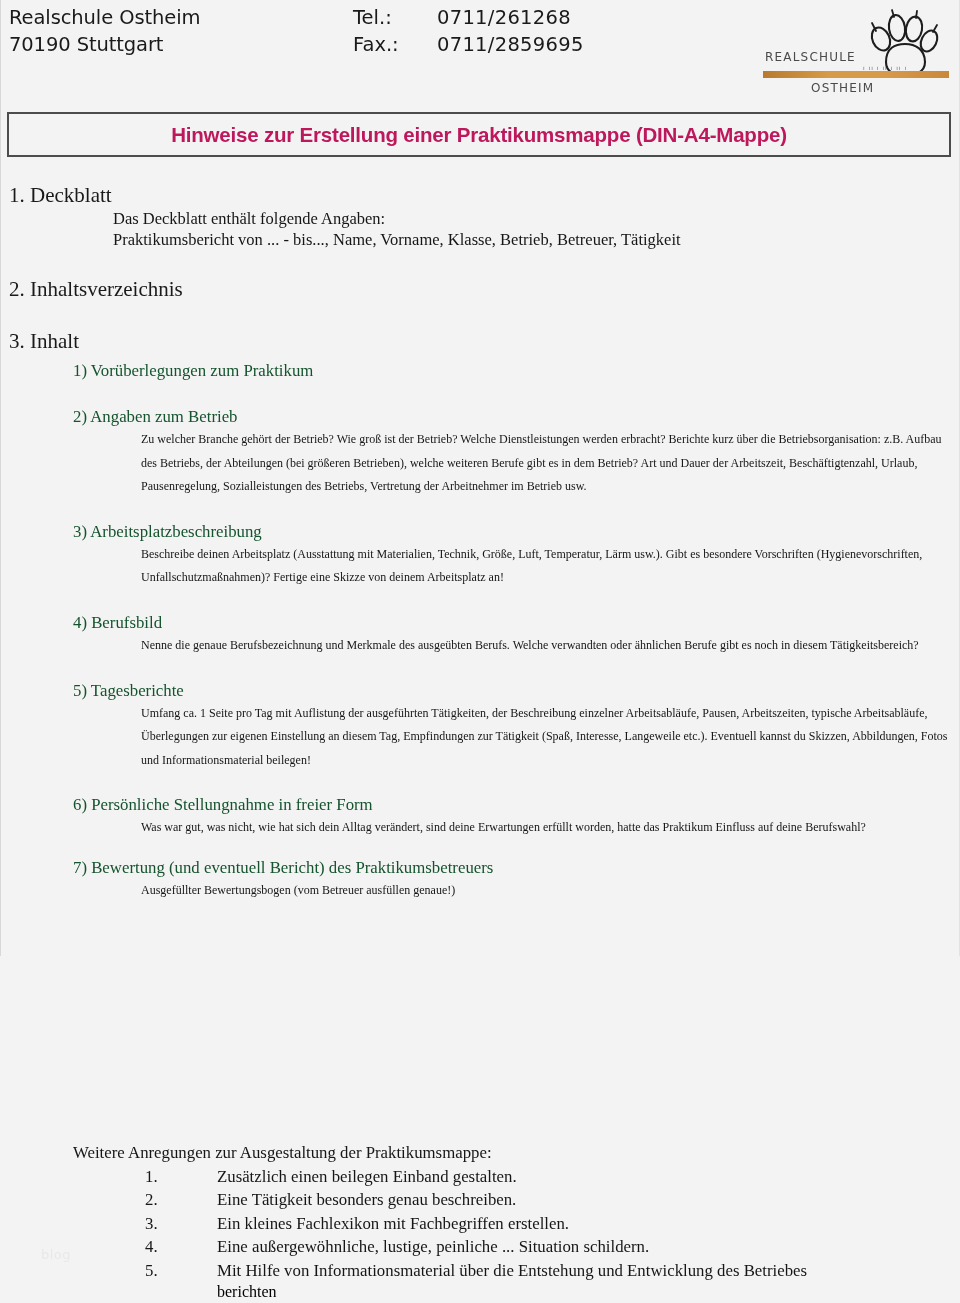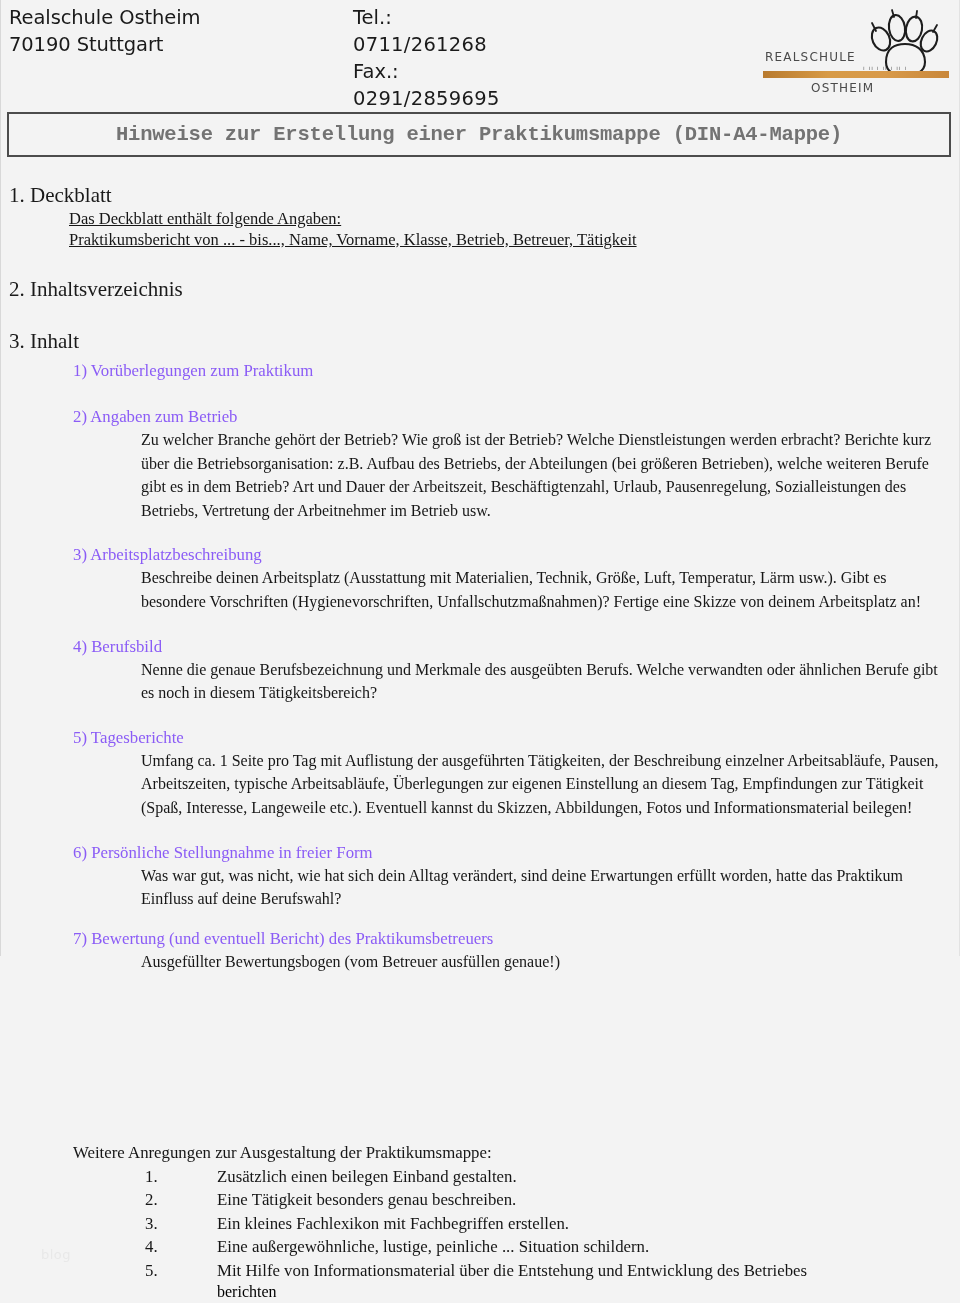--- a/index.html
+++ b/index.html
@@ -36,21 +36,21 @@
   }
   .addr div { white-space: pre; }
   .contact {
     position: absolute;
     left: 352px; top: 4px;
     font-family: "DejaVu Sans", "Liberation Sans", sans-serif;
     font-size: 19.5px;
     line-height: 27px;
     color: #1a1a1a;
   }
-  .contact .row { display: flex; white-space: pre; flex-direction: column; }
+  .contact .row { display: flex; white-space: pre; }
   .contact .lbl { display: inline-block; width: 84px; }
   .contact .val { letter-spacing: 0.3px; }
 
   
   #logo {
     position: absolute;
     right: 10px; top: 2px;
     width: 186px; height: 100px;
   }
   .logo-word {
@@ -83,60 +83,59 @@
     position: absolute;
     left: 6px; top: 112px;
     width: 944px; height: 45px;
     border: 2px solid #4c4c4c;
     background: #f3f3f3;
     display: flex;
     align-items: center;
     justify-content: center;
   }
   #title-text {
-    font-family: Liberation Mono, monospace;
+    font-family: Liberation Sans, sans-serif;
     font-weight: bold;
     font-size: 20.5px;
-    color: #737373;
+    color: #be185d;
     letter-spacing: -0.2px;
   }
 
   
   #content {
     position: absolute;
     left: 0; top: 170px;
     width: 960px;
   }
   .sec-head {
     font-size: 21px;
     line-height: 26px;
     color: #1a1a1a;
     padding-left: 8px;
     margin-top: 12px;
   }
   .sec-body {
     font-size: 16.5px;
     line-height: 21px;
     color: #161616;
-    padding-left: 68px;
+    padding-left: 112px;
     padding-right: 12px;
-    text-decoration: underline;
   }
   .sub {
     margin-top: 17px;
     padding-left: 72px;
     padding-right: 12px;
   }
   .sub-title {
     font-size: 16.8px;
     line-height: 22px;
-    color: #8b5cf6;
+    color: #14532d;
   }
   .sub-body {
-    font-size: 16px;
+    font-size: 12px;
     line-height: 23.6px;
     color: #161616;
     padding-left: 68px;
     text-align: left;
   }
 
   
   #suggestions {
     position: absolute;
     left: 0; top: 1141px;
@@ -184,21 +183,21 @@
       <div>70190 Stuttgart</div>
     </div>
 
     <div class="contact">
       <div class="row">
         <span class="lbl">Tel.:</span>
         <span class="val">0711/261268</span>
       </div>
       <div class="row">
         <span class="lbl">Fax.:</span>
-        <span class="val">0291/2859695</span>
+        <span class="val">0711/2859695</span>
       </div>
     </div>
 
     <div id="logo">
       <svg id="paw" width="86" height="76" viewBox="0 0 86 76">
         <g fill="none" stroke="#1d1d1d" stroke-width="2.1">
           <ellipse cx="22" cy="35" rx="8.5" ry="12" transform="rotate(-24 22 35)"></ellipse>
           <ellipse cx="38" cy="24" rx="8" ry="13" transform="rotate(-8 38 24)"></ellipse>
           <ellipse cx="55" cy="25" rx="8" ry="12.5" transform="rotate(10 55 25)"></ellipse>
           <ellipse cx="70" cy="37" rx="7.5" ry="11" transform="rotate(26 70 37)"></ellipse>

